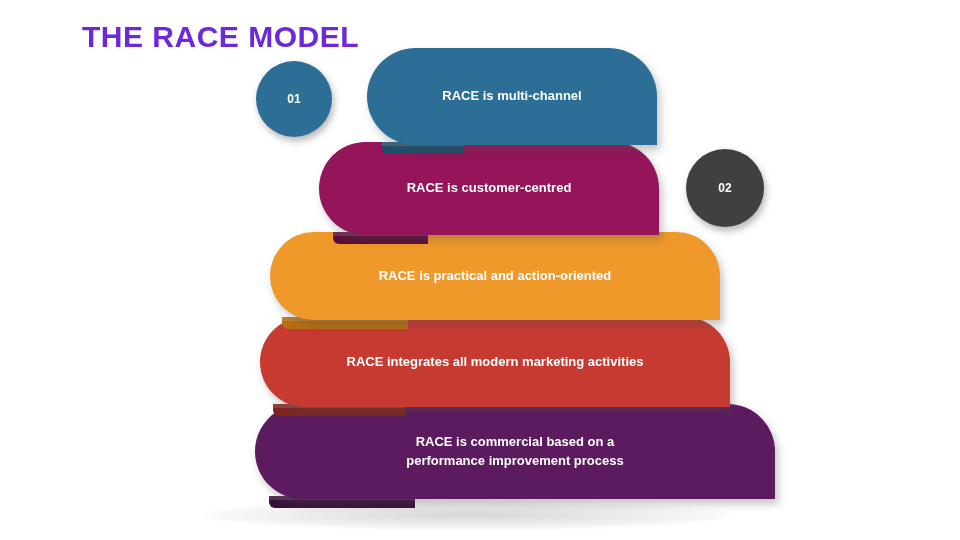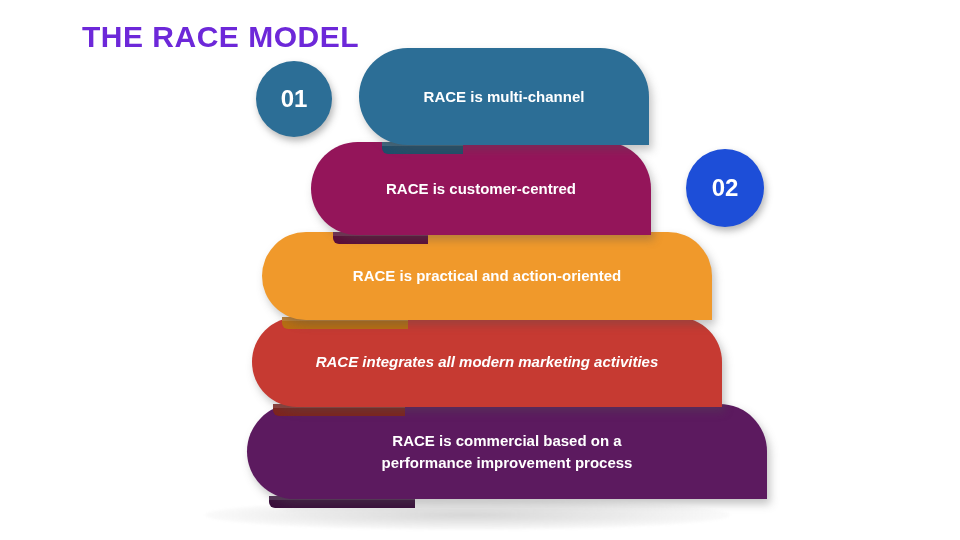--- a/index.html
+++ b/index.html
@@ -58,44 +58,44 @@
     z-index:1;
   }
   .band-tab::after{
     content:"";
     position:absolute; left:0; top:0; right:0; height:4px;
     background:rgba(255,255,255,0.14);
   }
 
   .band {
     position:absolute;
-    left:4px; top:0;
+    left:12px; top:0;
     z-index:2;
     display:flex;
     align-items:center;
     justify-content:center;
     color:#ffffff;
     text-align:center;
-    font-size:15px;
+    font-size:13px;
     font-weight:bold;
     line-height:1.45;
     box-shadow: 3px 5px 9px rgba(80,80,80,0.34);
   }
 
   .band-text { padding:0 18px; position:relative; z-index:3; }
 
   
   .num-circle {
     position:absolute;
     border-radius:50%;
     display:flex;
     align-items:center;
     justify-content:center;
     color:#ffffff;
-    font-size:24px;
+    font-size:12px;
     font-weight:bold;
     box-shadow:2px 4px 7px rgba(80,80,80,0.42);
     z-index:5;
   }
 </style>
 </head>
 <body style="background: rgb(255, 255, 255);">
 
 <div id="slide">
 
@@ -114,32 +114,32 @@
     <div class="num-circle" style="left: 256px; top: 61px; width: 76px; height: 76px; background: rgb(44, 110, 150);">
       <span>01</span>
     </div>
 
     <div class="band-wrap" style="left: 307px; top: 142px; width: 340px; height: 93px; z-index: 9;">
       <div class="band-tab" style="left: 26px; top: 90px; width: 95px; background: rgb(92, 14, 57);"></div>
       <div class="band" style="width: 340px; height: 93px; background: rgb(148, 21, 90); border-radius: 46.5px 46.5px 0px;">
         <div class="band-text">RACE is customer-centred</div>
       </div>
     </div>
-    <div class="num-circle" style="left: 686px; top: 149px; width: 78px; height: 78px; background: #1d4ed8; justify-content: center;">
+    <div class="num-circle" style="left: 686px; top: 149px; width: 78px; height: 78px; background: #404040; justify-content: center;">
       <span>02</span>
     </div>
 
     <div class="band-wrap" style="left: 258px; top: 232px; width: 450px; height: 88px; z-index: 8;">
       <div class="band-tab" style="left: 24px; top: 85px; width: 126px; background: rgb(184, 110, 18);"></div>
       <div class="band" style="width: 450px; height: 88px; background: rgb(240, 153, 43); border-radius: 44px 44px 0px;">
         <div class="band-text">RACE is practical and action-oriented</div>
       </div>
     </div>
 
-    <div class="band-wrap" style="left: 248px; top: 317px; width: 470px; height: 90px; z-index: 7; font-style: italic;">
+    <div class="band-wrap" style="left: 248px; top: 317px; width: 470px; height: 90px; z-index: 7;">
       <div class="band-tab" style="left: 25px; top: 87px; width: 132px; background: rgb(126, 36, 30);"></div>
       <div class="band" style="width: 470px; height: 90px; background: rgb(198, 58, 50); border-radius: 45px 45px 0px;">
         <div class="band-text">RACE integrates all modern marketing activities</div>
       </div>
     </div>
 
     <div class="band-wrap" style="left: 243px; top: 404px; width: 520px; height: 95px; z-index: 6;">
       <div class="band-tab" style="left: 26px; top: 92px; width: 146px; background: rgb(58, 15, 60);"></div>
       <div class="band" style="width: 520px; height: 95px; background: rgb(92, 26, 95); border-radius: 47.5px 47.5px 0px;">
         <div class="band-text" style="white-space: pre-line;">RACE is commercial based on a

